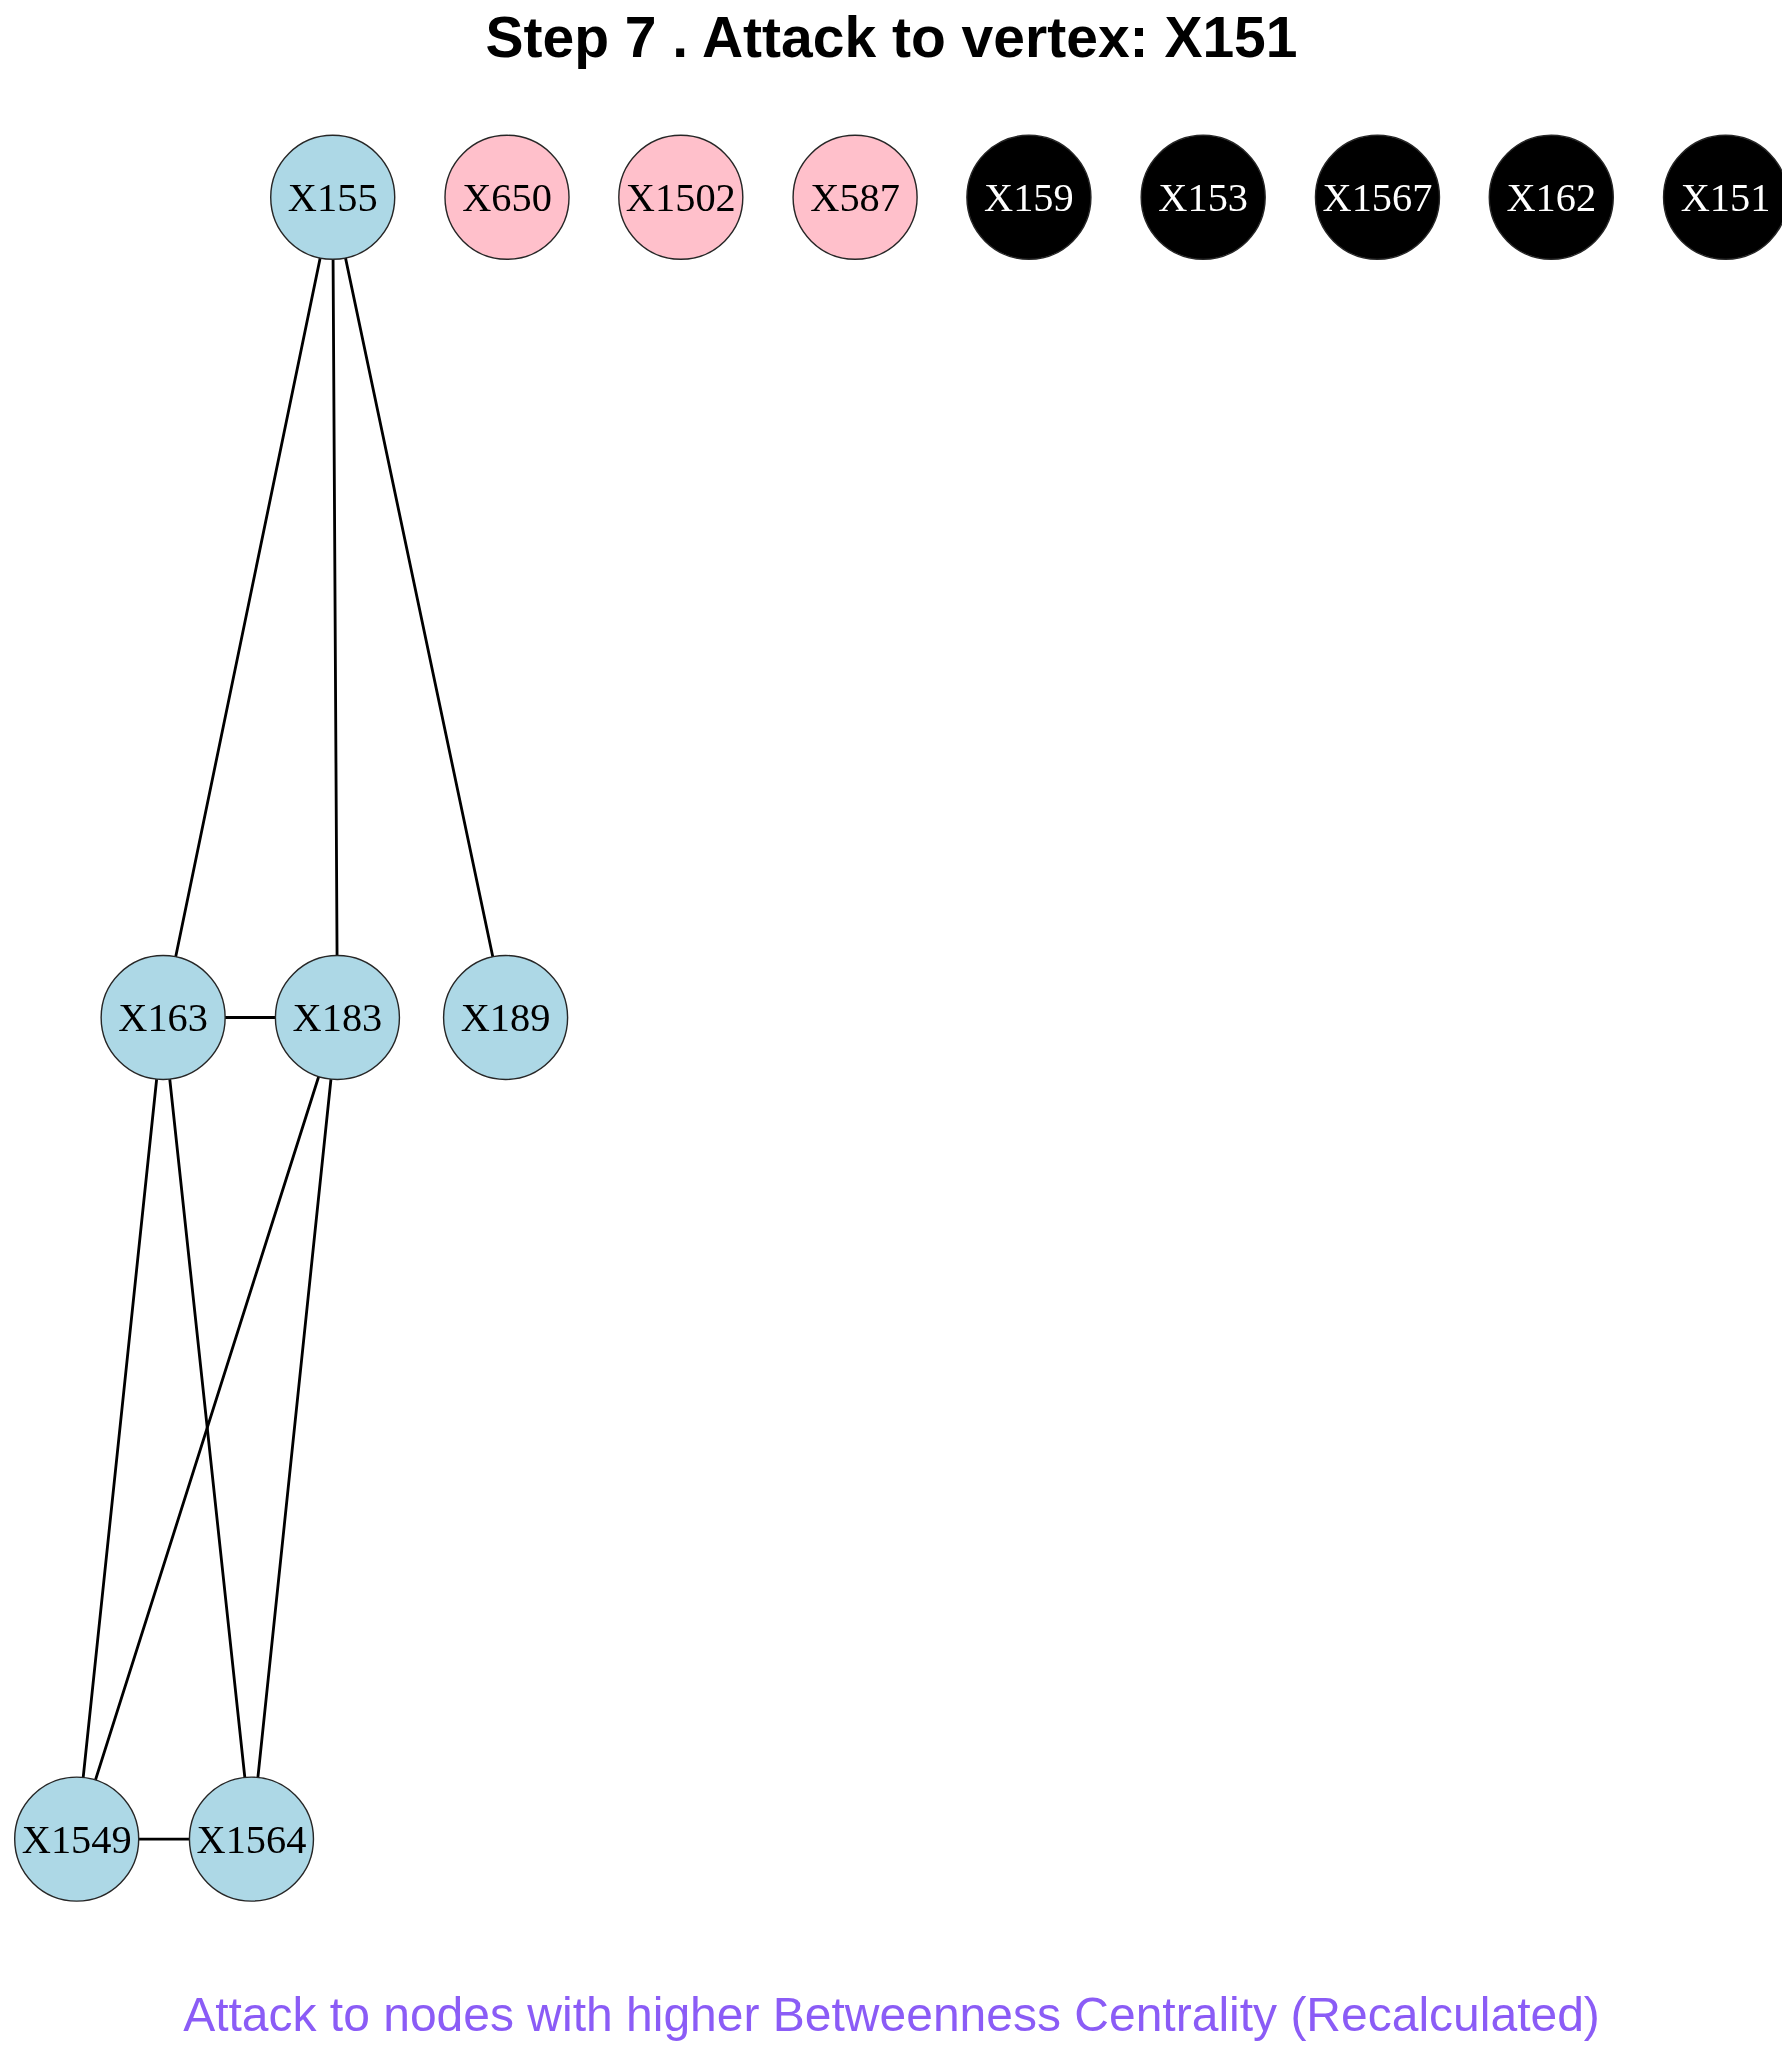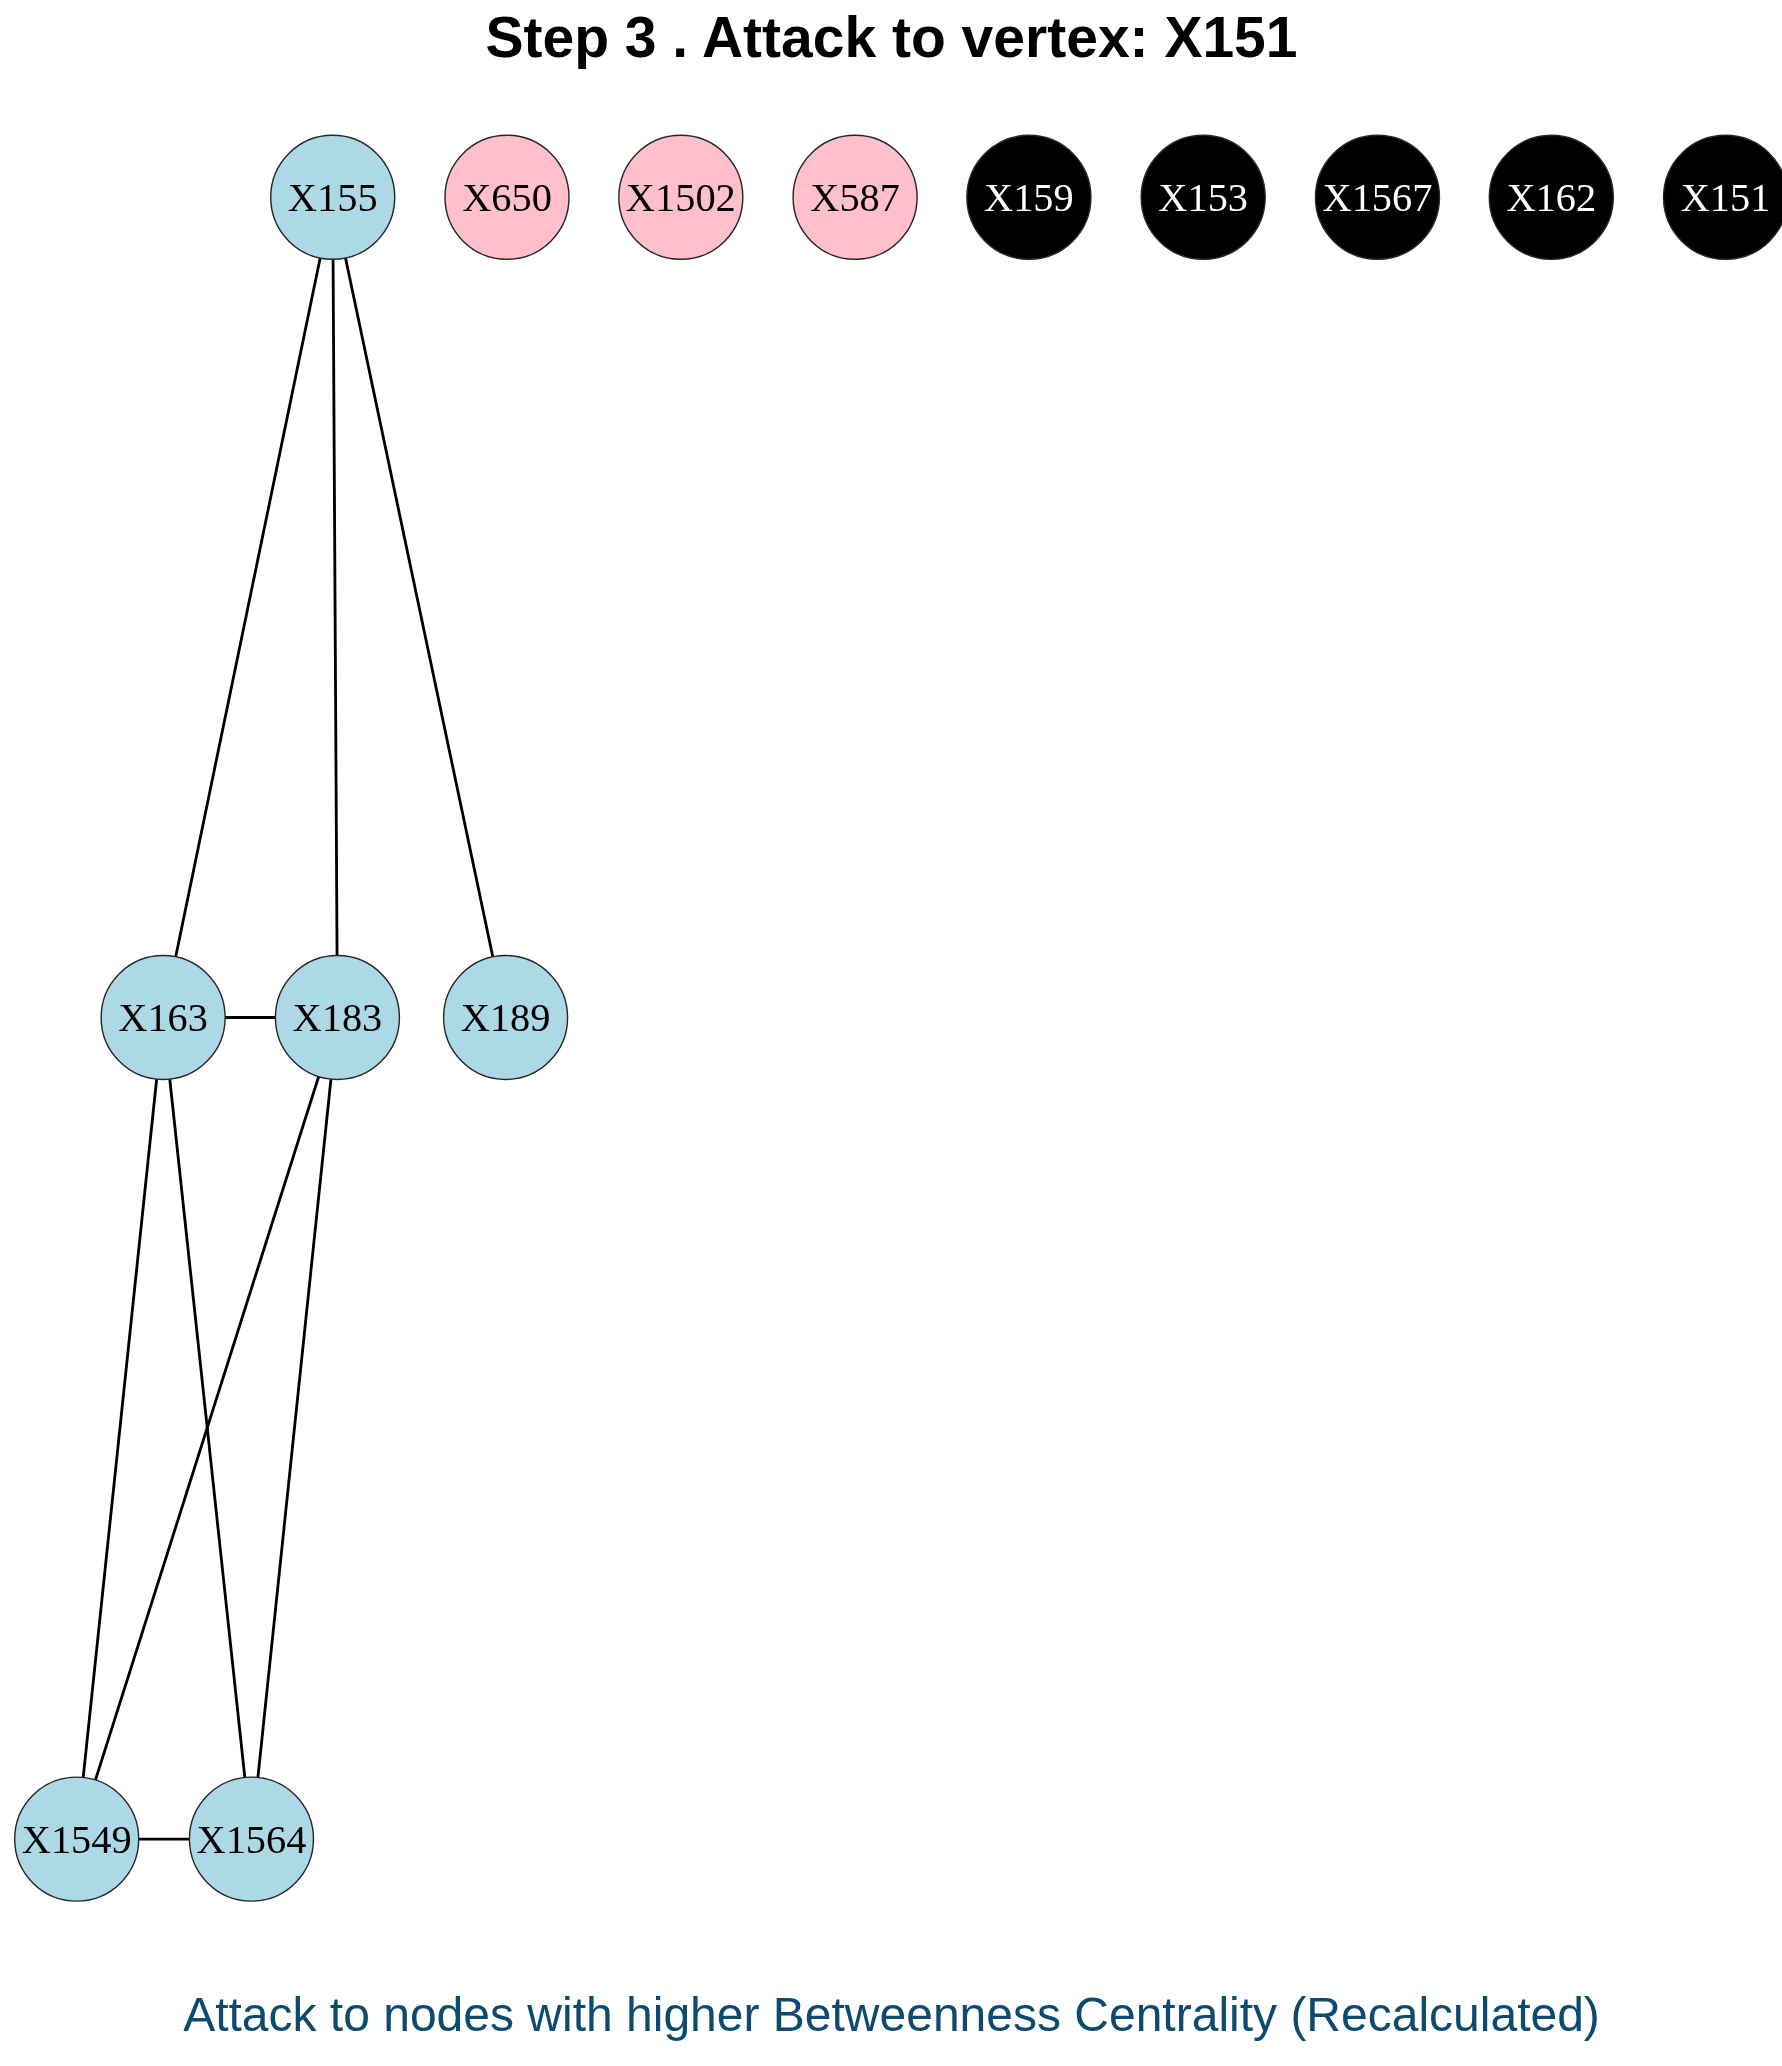--- a/index.html
+++ b/index.html
@@ -35,21 +35,21 @@
     position: absolute;
     top: 1986px;
     left: 0;
     width: 100%;
     margin: 0;
     text-align: center;
     font-family: "Liberation Sans", sans-serif;
     font-weight: normal;
     font-size: 48px;
     line-height: 1.2;
-    color: #0c4a6e;
+    color: #8b5cf6;
     white-space: nowrap;
   }
   #graph-svg {
     position: absolute;
     left: 0;
     top: 0;
   }
   .graph-edge {
     stroke-linecap: round;
   }
@@ -59,21 +59,21 @@
   .node-label {
     font-family: "Liberation Serif", serif;
     font-size: 86px;
     text-anchor: middle;
   }
 </style>
 </head>
 <body>
 
 <div id="stage">
-  <h1 class="plot-title">Step 3 . Attack to vertex: X151</h1>
+  <h1 class="plot-title">Step 7 . Attack to vertex: X151</h1>
 
   <svg id="graph-svg" width="1783" height="2066" viewBox="0 0 3795 4398" xmlns="http://www.w3.org/2000/svg">
       <line x1="708" y1="420" x2="347" y2="2166" stroke="#000000" stroke-width="6" class="graph-edge"></line>
       <line x1="708" y1="420" x2="718" y2="2166" stroke="#000000" stroke-width="6" class="graph-edge"></line>
       <line x1="708" y1="420" x2="1076" y2="2166" stroke="#000000" stroke-width="6" class="graph-edge"></line>
       <line x1="347" y1="2166" x2="718" y2="2166" stroke="#000000" stroke-width="6" class="graph-edge"></line>
       <line x1="347" y1="2166" x2="163" y2="3915" stroke="#000000" stroke-width="6" class="graph-edge"></line>
       <line x1="347" y1="2166" x2="535" y2="3915" stroke="#000000" stroke-width="6" class="graph-edge"></line>
       <line x1="718" y1="2166" x2="163" y2="3915" stroke="#000000" stroke-width="6" class="graph-edge"></line>
       <line x1="718" y1="2166" x2="535" y2="3915" stroke="#000000" stroke-width="6" class="graph-edge"></line>

